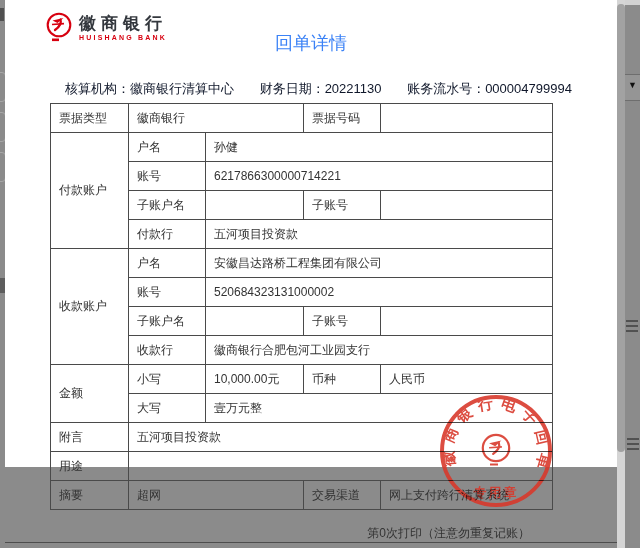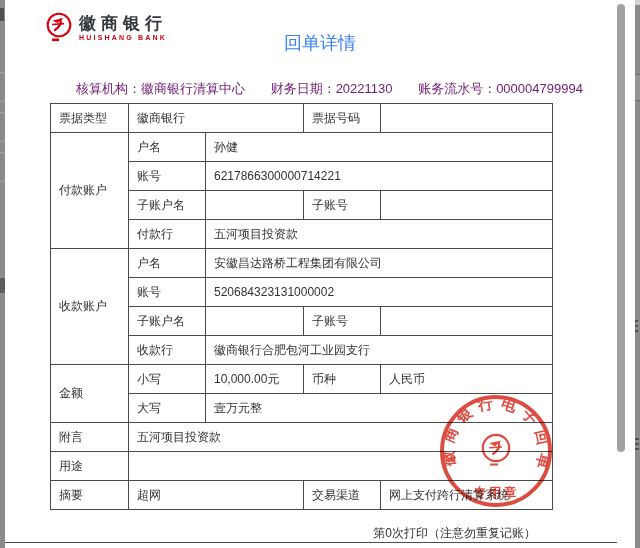--- a/index.html
+++ b/index.html
@@ -20,39 +20,39 @@
   .rs-dd{position:absolute;left:0;top:74px;width:15px;height:25px;background:#959595;
          border-top:1px solid #6e6e6e;border-bottom:1px solid #6e6e6e;}
   .rs-dd .arrow{position:absolute;left:3px;top:6px;font-size:9px;line-height:9px;color:#111;}
   .rs-mark{position:absolute;width:12px;height:13px;opacity:.55;
            background:repeating-linear-gradient(#222 0 2px,transparent 2px 5px);}
   .rs-m1{left:1px;top:320px;} .rs-m2{left:2px;top:438px;}
   
   .scroll-track{position:absolute;left:617px;top:0;width:8px;height:548px;background:#d5d5d5;z-index:2;}
   .scroll-thumb{position:absolute;left:617px;top:4px;width:8px;height:448px;background:#a2a2a2;border-radius:4px;z-index:3;}
   
-  .dialog{position:absolute;left:5px;top:0;width:612px;height:548px;background:#fff;z-index:2;padding-left:18px;}
+  .dialog{position:absolute;left:5px;top:0;width:612px;height:467px;background:#fff;z-index:2;}
   
   .logo{position:absolute;left:40px;top:11px;display:flex;align-items:flex-start;}
   .logo-mark{width:28px;height:34px;}
   .logo-text{margin-left:6px;padding-top:4px;}
   .logo-cn{font-size:17px;font-weight:600;letter-spacing:5px;color:#33373d;line-height:18px;white-space:nowrap;}
   .logo-en{font-size:7px;font-weight:bold;letter-spacing:2.2px;color:#d7000f;line-height:8px;margin-top:1px;white-space:nowrap;}
   
   .dlg-title{position:absolute;left:0;top:31px;width:100%;text-align:center;font-size:18px;color:#3b82f6;}
-  .meta{position:absolute;left:71px;top:80px;font-size:13px;color:#701a75;white-space:nowrap;}
+  .meta{position:absolute;left:60px;top:80px;font-size:13px;color:#0f172a;white-space:nowrap;}
   .meta .gap{display:inline-block;width:22px;}
   
   table.receipt{position:absolute;left:45px;top:103px;border-collapse:collapse;table-layout:fixed;width:502px;}
   table.receipt td{
     border:1px solid #4a4a4a;height:28px;padding:0 4px 0 8px;
     font-size:12px;color:#333;overflow:hidden;white-space:nowrap;vertical-align:middle;
   }
   
-  .print-note{position:absolute;top:525px;right:99px;font-size:12px;color:#333;white-space:nowrap;}
+  .print-note{position:absolute;top:525px;right:87px;font-size:12px;color:#333;white-space:nowrap;}
   .footer-sep{position:absolute;left:0;top:542px;width:612px;height:1px;background:#4e4e4e;}
   
   .stamp{position:absolute;left:431px;top:391px;width:120px;height:120px;opacity:.9;mix-blend-mode:multiply;z-index:4;}
 </style>
 </head>
 <body>
 
 <div class="left-strip">
   <div class="ls-blob1"></div>
   <div class="ls-ghost ls-g1"></div>

